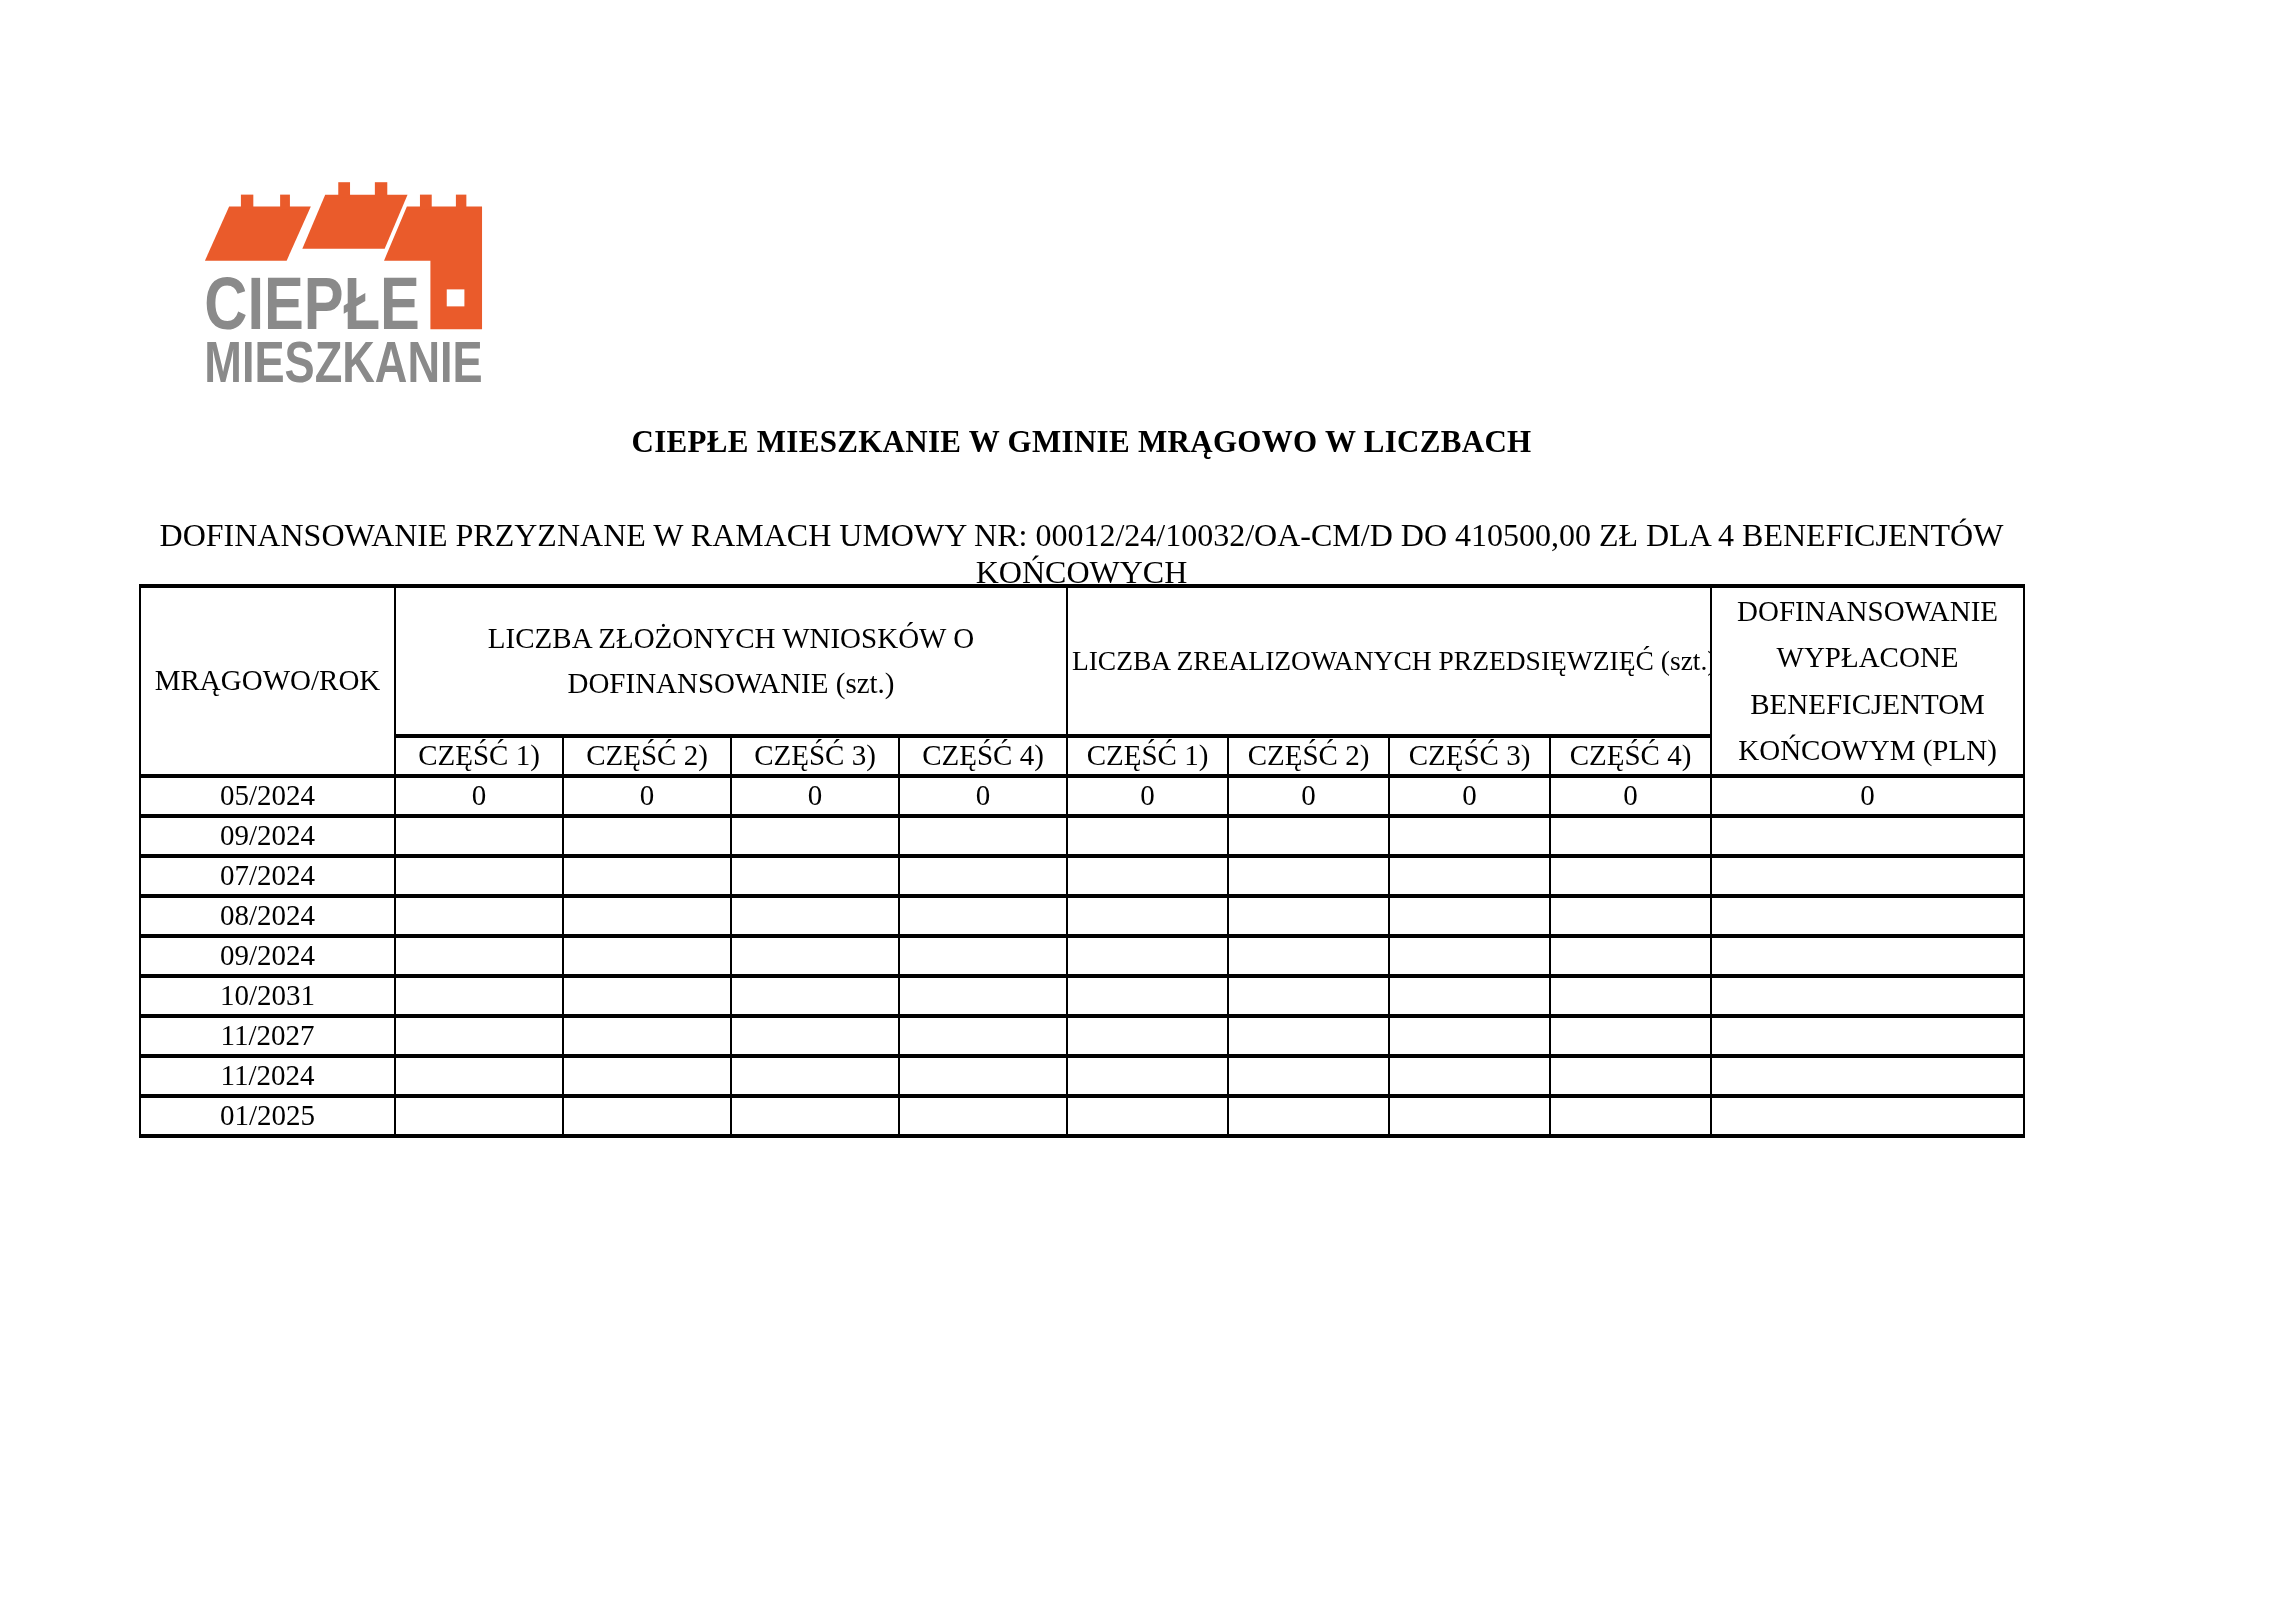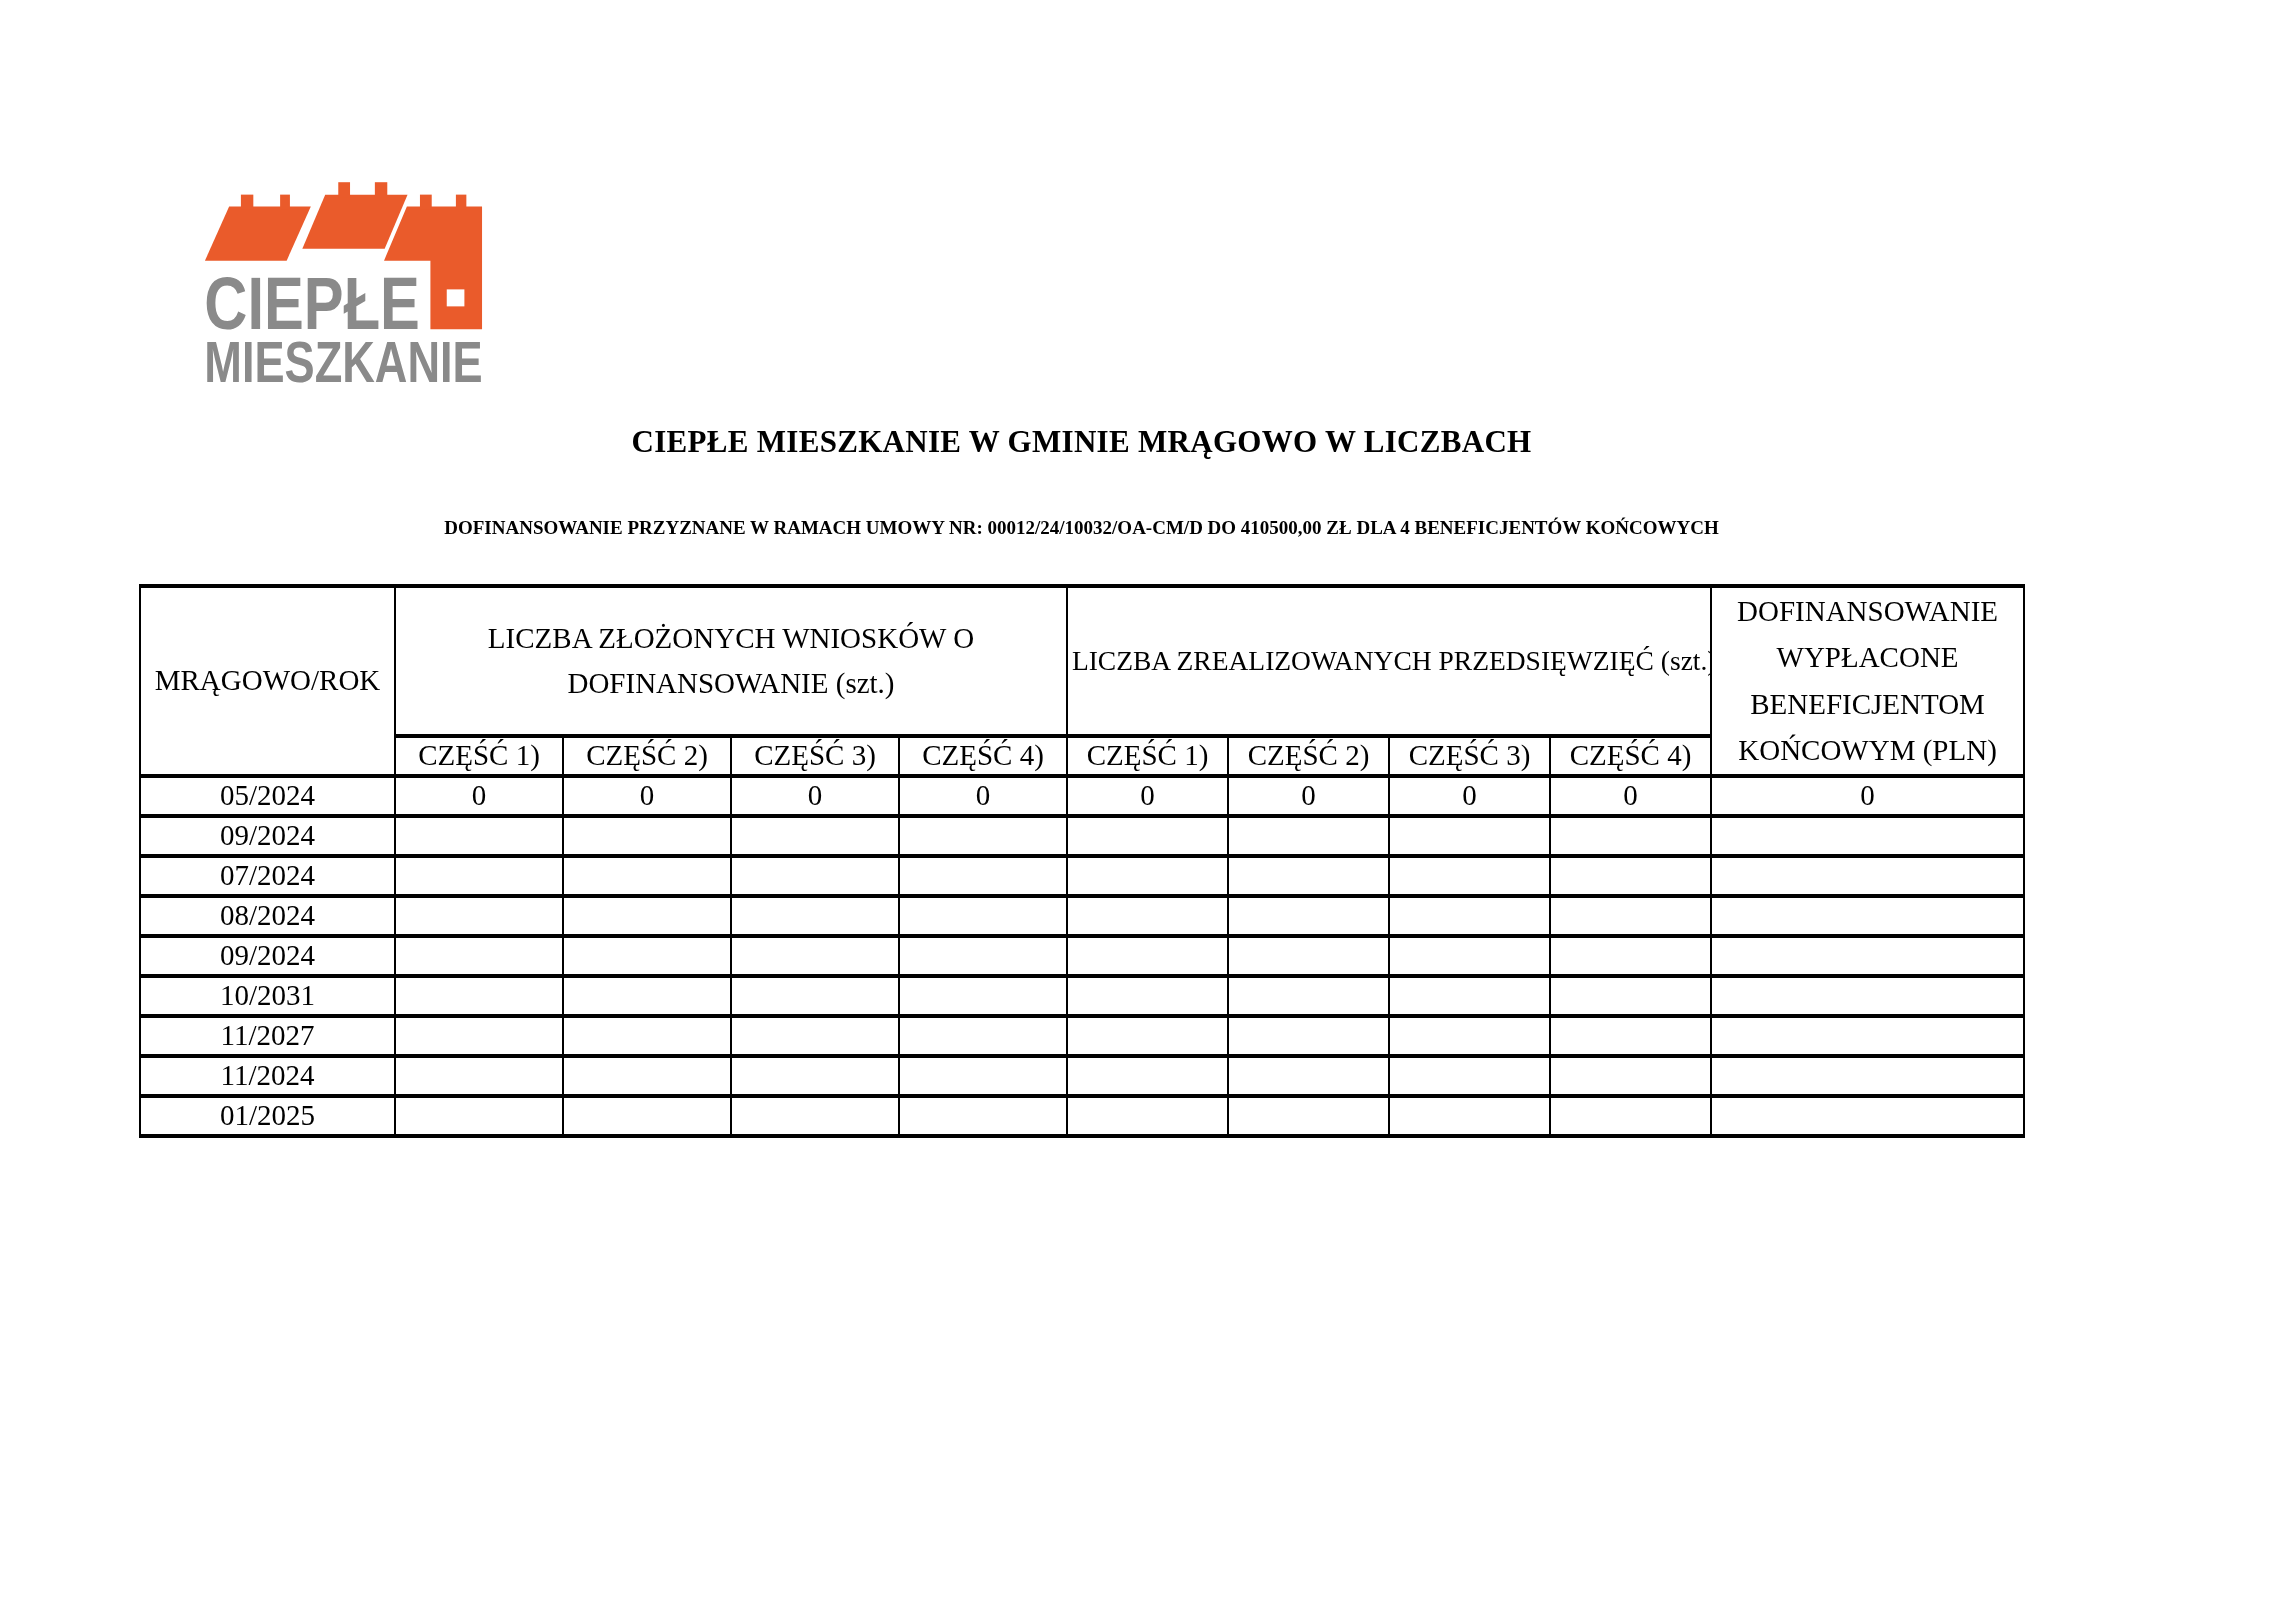--- a/index.html
+++ b/index.html
@@ -29,22 +29,22 @@
     text-align: center;
   }
   .page-title {
     top: 424px;
     font-size: 31px;
     font-weight: bold;
     letter-spacing: 0.3px;
   }
   .page-subtitle {
     top: 517px;
-    font-size: 19px;
-    font-weight: bold;
+    font-size: 32px;
+    font-weight: normal;
   }
   table.main {
     position: absolute;
     left: 139px;
     top: 584px;
     width: 1885px;
     border-collapse: collapse;
     table-layout: fixed;
   }
   table.main th, table.main td {

